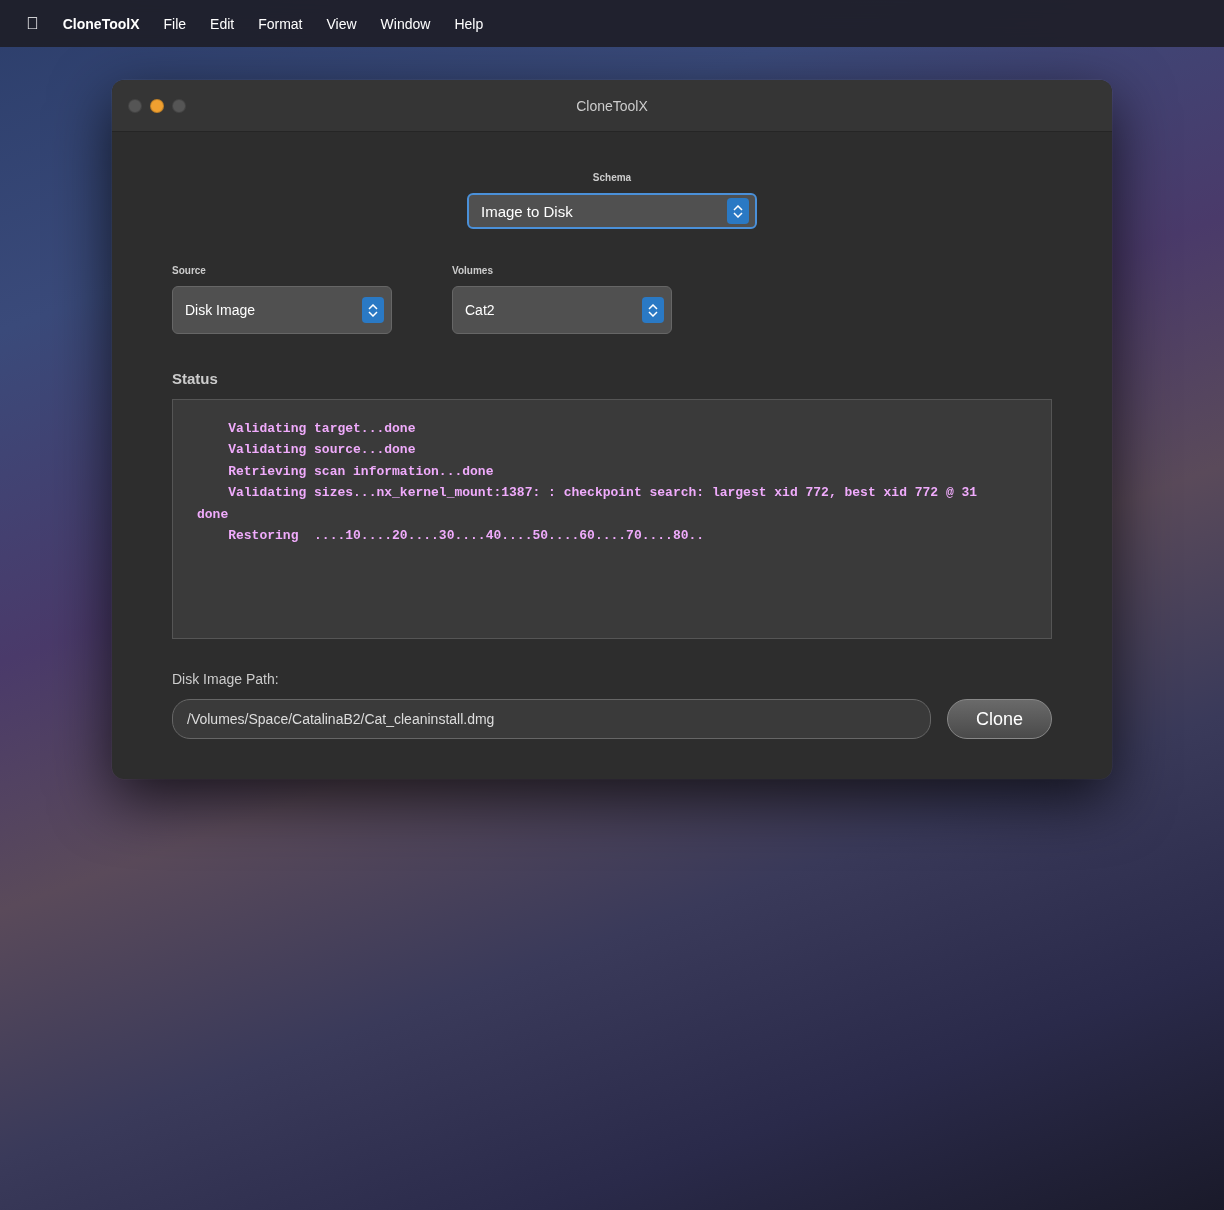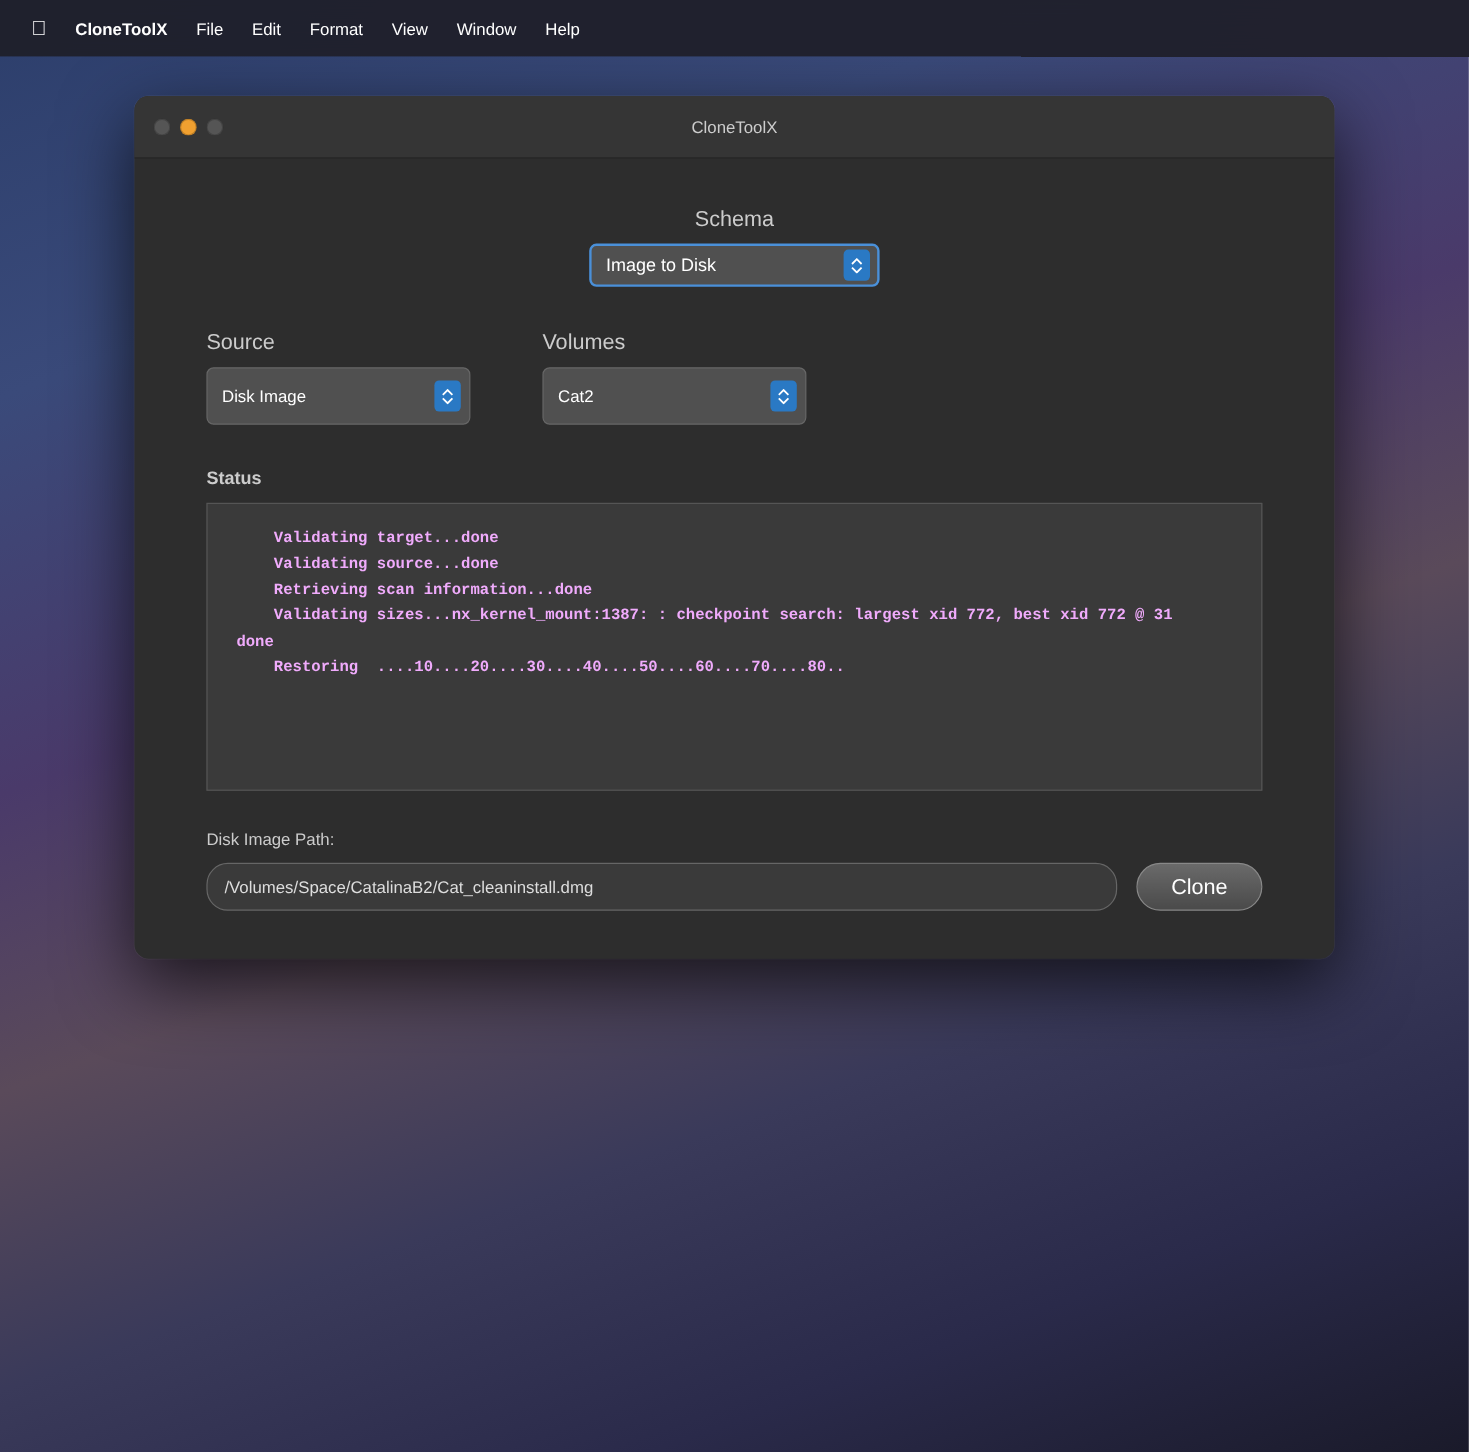--- a/index.html
+++ b/index.html
@@ -108,32 +108,32 @@
     
     .schema-section {
       display: flex;
       flex-direction: column;
       align-items: center;
       margin-bottom: 36px;
     }
 
     .field-label {
       color: #cccccc;
-      font-size: 18px;
-      font-weight: 400;
+      font-size: 10px;
+      font-weight: 700;
       margin-bottom: 10px;
     }
 
     .select-wrapper {
       position: relative;
       display: inline-block;
     }
 
     .select-schema {
-      width: 242px;
+      width: 290px;
       height: 36px;
       background: #505050;
       border: 2px solid #4a90d9;
       border-radius: 6px;
       color: #ffffff;
       font-size: 15px;
       padding: 0 20px 0 12px;
       appearance: none;
       cursor: pointer;
       outline: none;

